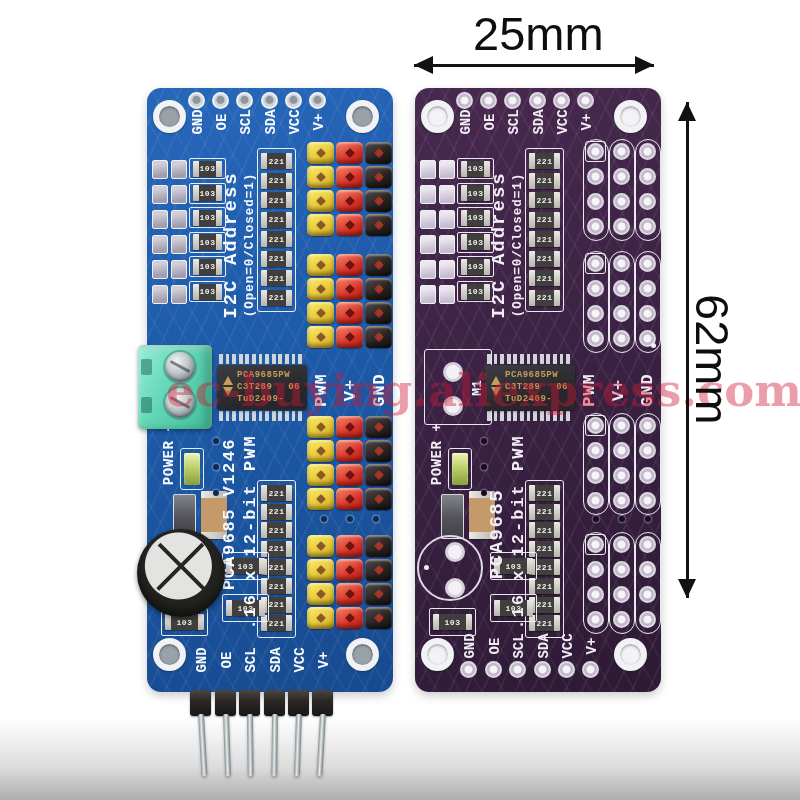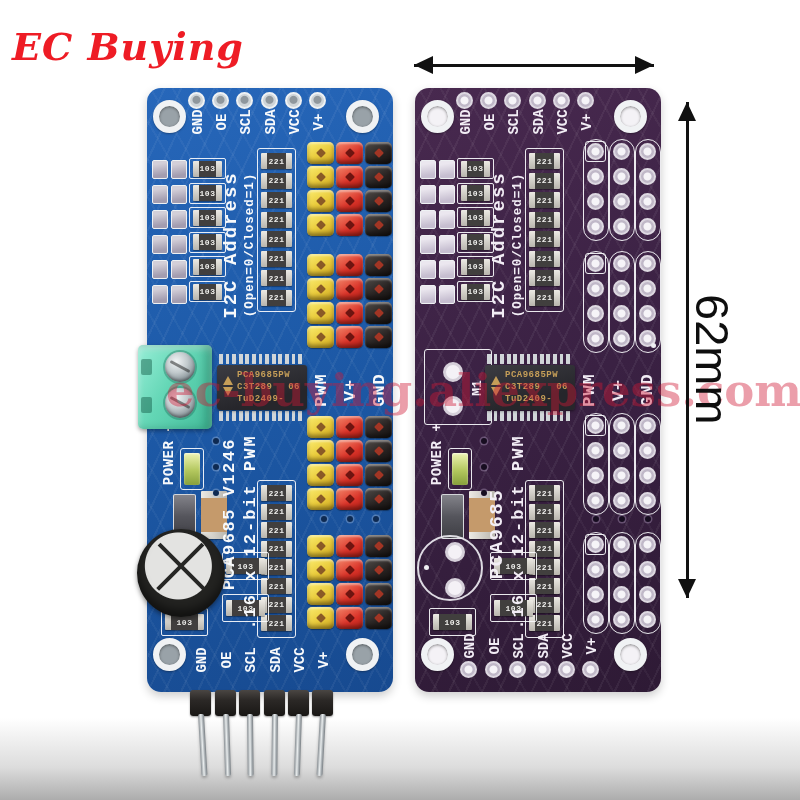--- a/index.html
+++ b/index.html
@@ -770,17 +770,17 @@
       <div class="res" style="left: 79px; top: 512px; width: 39px; height: 16px;">
         <div class="end"></div>
         <div class="mid">103</div>
         <div class="end"></div>
       </div>
       <div class="via" style="left: 66px; top: 350px;"></div>
       <div class="via" style="left: 66px; top: 376px;"></div>
       <div class="via" style="left: 66px; top: 402px;"></div>
     </div>
   <div class="wm">ec-buying.aliexpress.com</div>
-  <div class="logo">EC Buying</div>
+  <div id="dim-w" class="dim-label">25mm</div>
   <div id="harrow"></div>
   <div id="dim-h" class="dim-label">62mm</div>
   <div id="varrow"></div>
 </div>
 
 </body></html>

